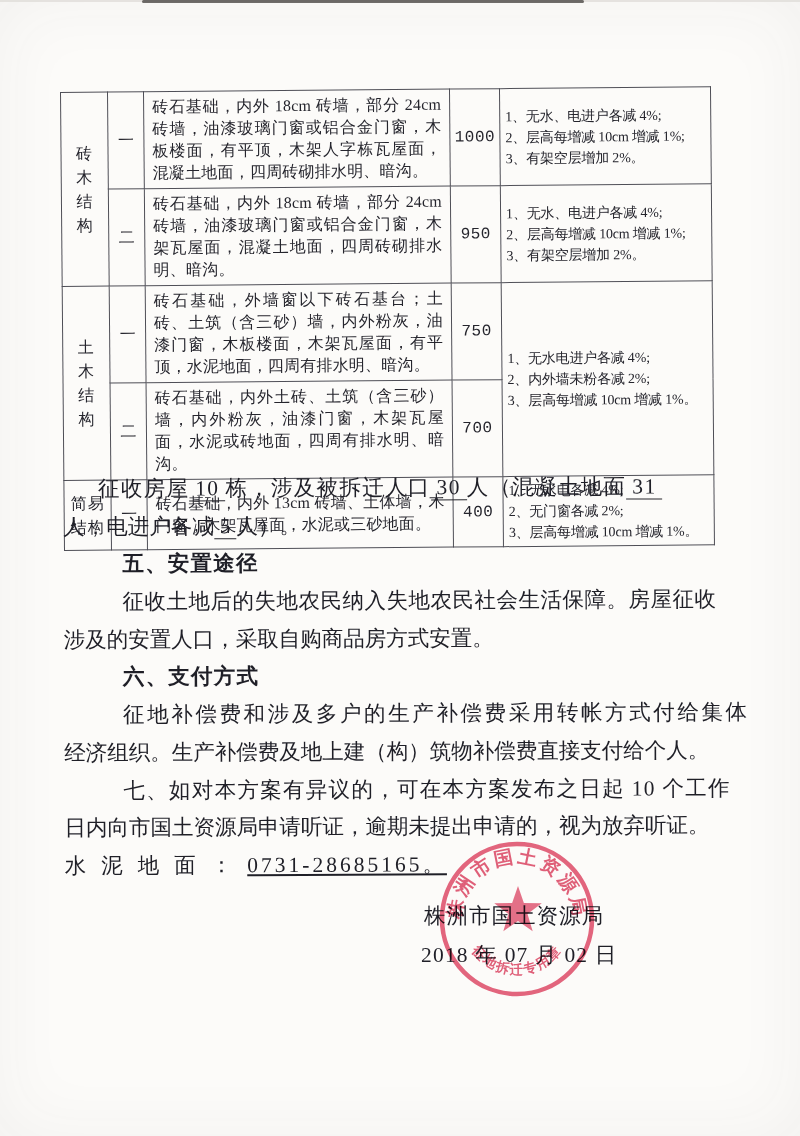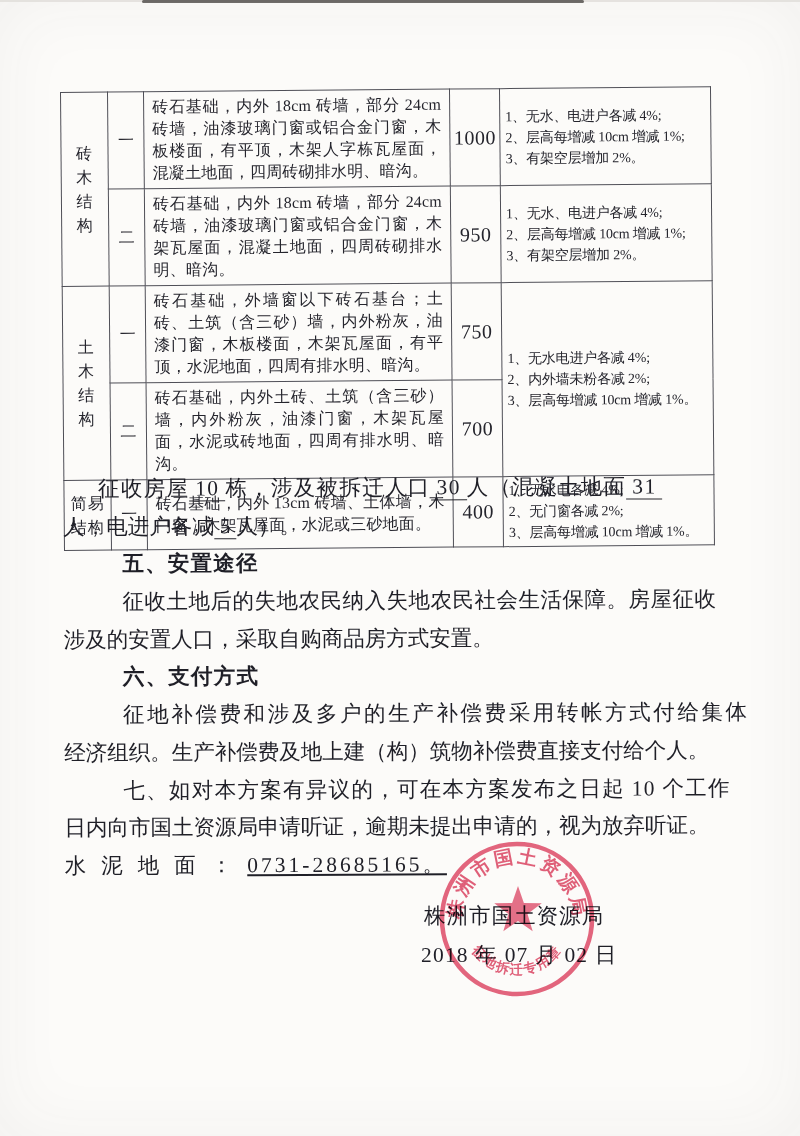--- a/index.html
+++ b/index.html
@@ -32,21 +32,21 @@
   }
   td.cat{
     text-align:center;font-size:16px;line-height:24px;
     white-space:pre-line;letter-spacing:1px;
   }
   td.cls{text-align:center;font-size:16px;}
   td.desc{
     font-size:16px;line-height:22px;padding:4px 8px;letter-spacing:.2px;
     text-align:justify;
   }
-  td.price{text-align:center;font-size:20px;letter-spacing:.5px;}
+  td.price{text-align:center;font-size:16px;letter-spacing:.5px;font-family:Liberation Mono, monospace;}
   td.notes{padding:3px 5px;font-size:14px;line-height:21px;letter-spacing:-.2px;}
   .note-line{white-space:nowrap;}
 
   
   .body-text{
     position:absolute;left:63px;top:471px;width:655px;
     font-size:21.5px;line-height:37.7px;color:#1f1f27;
     transform:rotate(-0.25deg);transform-origin:0 0;
   }
   .line{white-space:nowrap;height:37.7px;}

